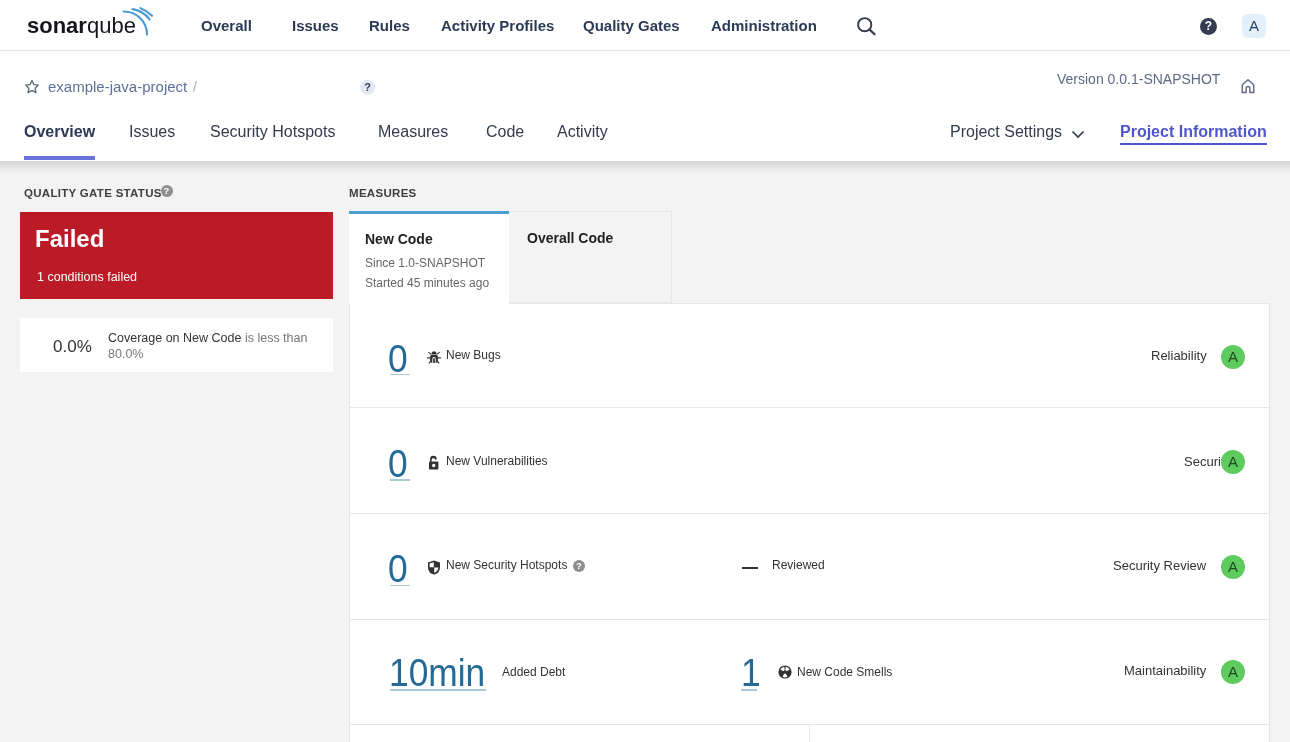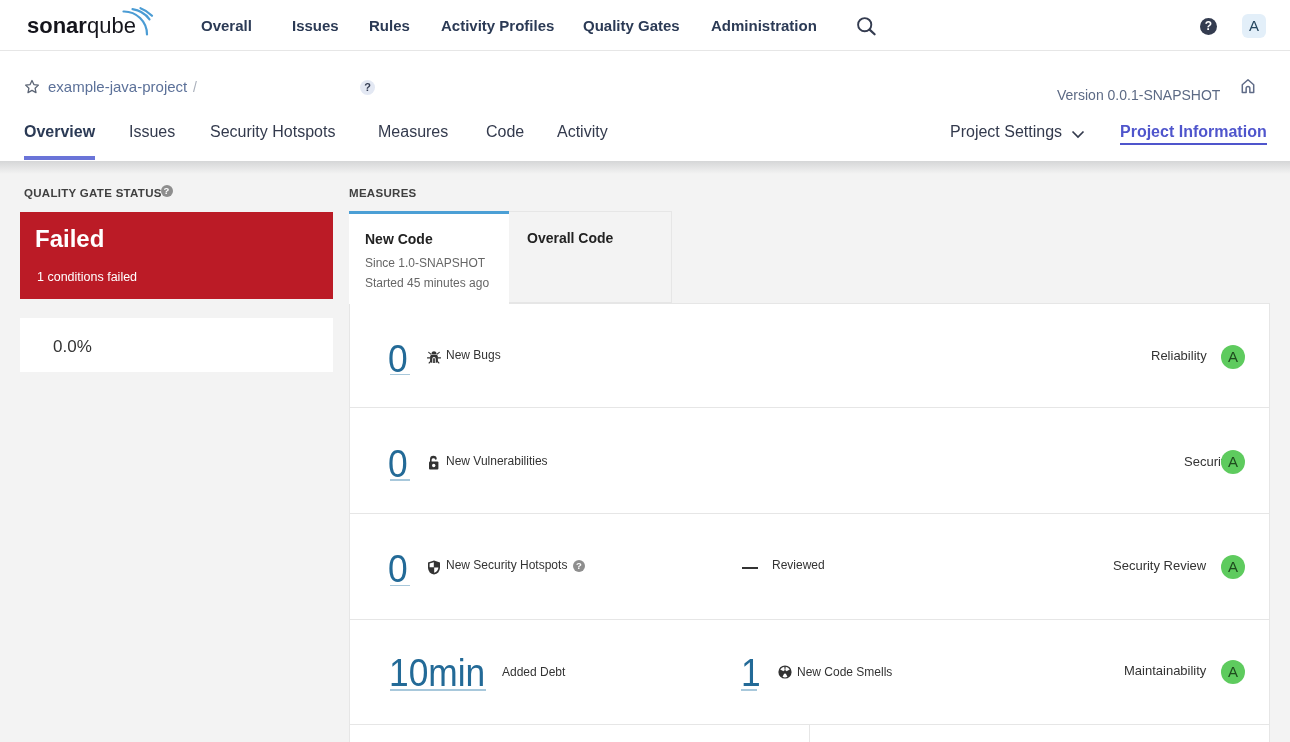--- a/index.html
+++ b/index.html
@@ -63,21 +63,21 @@
   <div class="abs" style="left:1242px;top:14px;width:24px;height:24px;border-radius:6px;background:#e3eff9;color:#25465f;font-size:15px;text-align:center;line-height:24px;">A</div>
 </div>
 
 <div id="context">
   <svg class="abs" style="left:24px;top:28px;" width="16" height="16" viewBox="0 0 16 16">
     <path d="M8 1.5 L9.9 5.6 L14.4 6.1 L11.1 9.2 L12 13.6 L8 11.4 L4 13.6 L4.9 9.2 L1.6 6.1 L6.1 5.6 Z" fill="none" stroke="#5c6575" stroke-width="1.3" stroke-linejoin="round"></path>
   </svg>
   <span class="abs crumb" style="left:48px;top:27px;">example-java-project</span>
   <span class="abs" style="left:193px;top:28px;color:#aab0bb;font-size:14px;">/</span>
   <div class="abs" style="left:360px;top:29px;width:15px;height:15px;border-radius:50%;background:#e3e8f3;color:#333c52;font-size:11px;font-weight:bold;text-align:center;line-height:15px;">?</div>
-  <span class="abs" style="left:1057px;top:36px;font-size:14px;color:#5c6a85;">Version 0.0.1-SNAPSHOT</span>
+  <span class="abs" style="left:1057px;top:20px;font-size:14px;color:#5c6a85;">Version 0.0.1-SNAPSHOT</span>
   <svg class="abs" style="left:1240px;top:27px;" width="16" height="17" viewBox="0 0 16 17">
     <path d="M2.3 6.8 L8 1.8 L13.7 6.8 L13.7 14.6 L9.85 14.6 L9.85 10.4 A 1.85 1.85 0 0 0 6.15 10.4 L6.15 14.6 L2.3 14.6 Z" fill="none" stroke="#5f6b87" stroke-width="1.5" stroke-linejoin="round"></path>
   </svg>
 
   <span class="tab" id="tab-active" style="left:24px;">Overview</span>
   <span class="tab" style="left:129px;">Issues</span>
   <span class="tab" style="left:210px;">Security Hotspots</span>
   <span class="tab" style="left:378px;">Measures</span>
   <span class="tab" style="left:486px;">Code</span>
   <span class="tab" style="left:557px;">Activity</span>
@@ -92,20 +92,21 @@
 <div id="ctxshadow"></div>
 
 <span class="abs cardtitle" style="left:24px;top:187px;">QUALITY GATE STATUS</span>
 <span class="abs qhelp" style="left:160.5px;top:185px;">?</span>
 <div id="redcard">
   <div style="color:#fff;font-size:24px;font-weight:bold;position:absolute;left:15px;top:13px;">Failed</div>
   <div style="color:#fff;font-size:12.5px;position:absolute;left:17px;top:58px;">1 conditions failed</div>
 </div>
 <div id="condcard">
   <span class="abs" style="left:33px;top:19px;font-size:17px;color:#333;">0.0%</span>
+  <div class="abs" style="left:88px;top:13px;width:215px;font-size:12.5px;line-height:15.5px;"><span style="color:#333;">Coverage on New Code</span> <span style="color:#777;">is less than 80.0%</span></div>
 </div>
 
 <span class="abs cardtitle" style="left:349px;top:187px;">MEASURES</span>
 <div id="tab-overall">
   <span class="abs" style="left:18px;top:18px;font-size:14px;font-weight:bold;color:#222;">Overall Code</span>
 </div>
 <div id="tab-newcode">
   <span class="abs" style="left:16px;top:17px;font-size:14px;font-weight:bold;color:#222;">New Code</span>
   <span class="abs" style="left:16px;top:42px;font-size:12px;color:#666;white-space:nowrap;">Since 1.0-SNAPSHOT</span>
   <span class="abs" style="left:16px;top:62px;font-size:12px;color:#666;white-space:nowrap;">Started 45 minutes ago</span>

